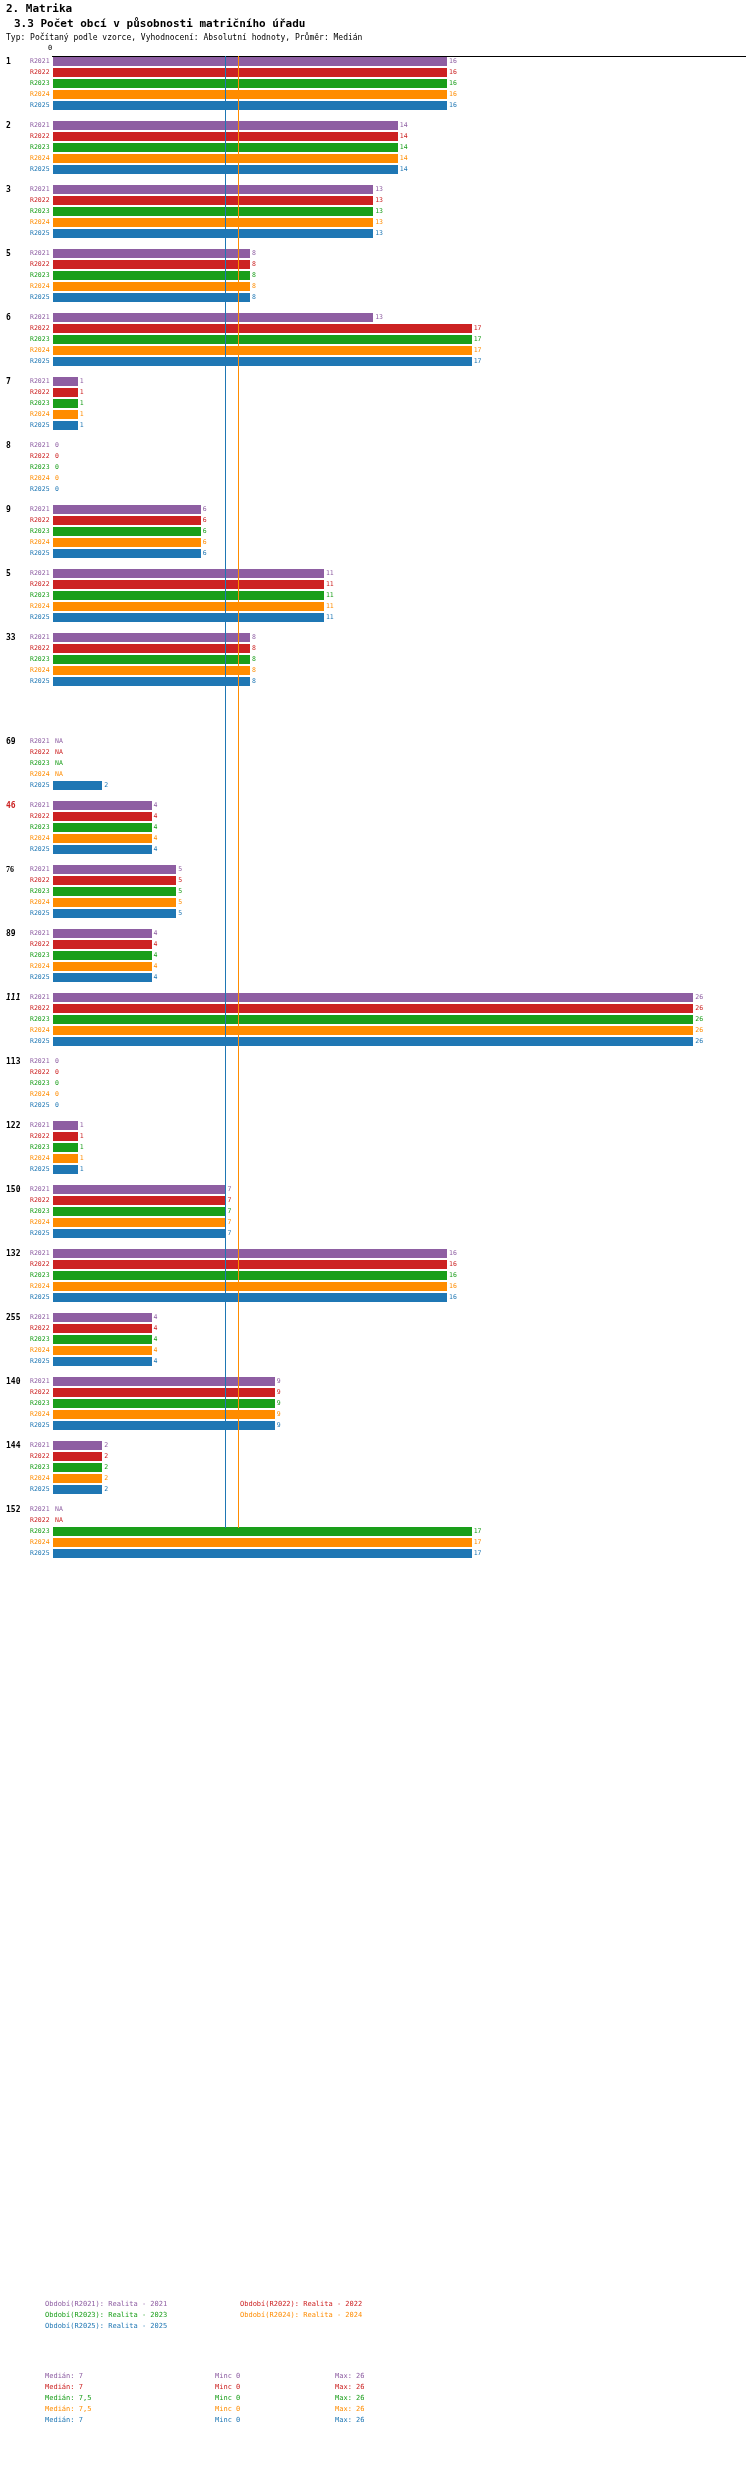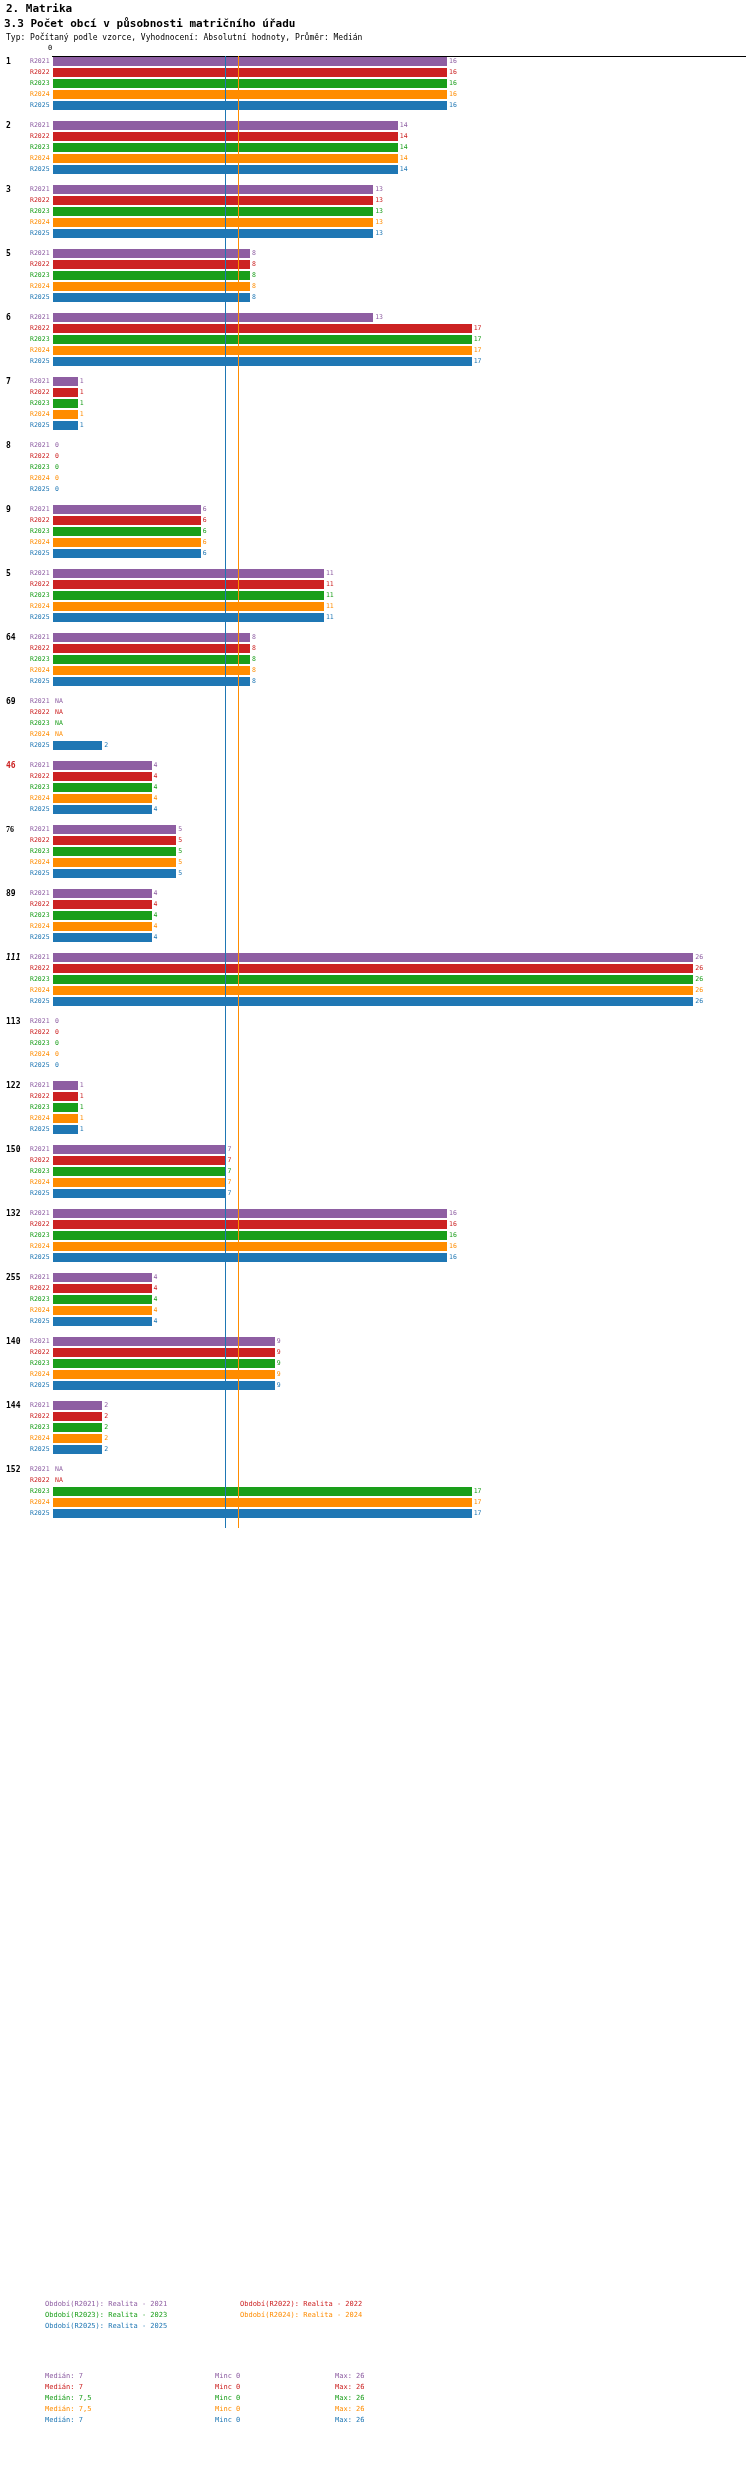--- a/index.html
+++ b/index.html
@@ -1,19 +1,19 @@
 <!DOCTYPE html>
 <html><head>
 <meta charset="utf-8">
 <style>
   html,body{margin:0;padding:0;background:#ffffff;}
   body{width:750px;height:2480px;font-family:"DejaVu Sans Mono","Liberation Mono",monospace;color:#000;}
   .page{position:relative;width:750px;height:2480px;}
   .title{position:absolute;left:6px;top:2px;font-size:11px;font-weight:bold;}
-  .subtitle{position:absolute;left:4px;top:17px;font-size:11px;font-weight:bold;}
+  .subtitle{position:absolute;left:14px;top:17px;font-size:11px;font-weight:bold;}
   .typeline{position:absolute;left:6px;top:33px;font-size:8px;}
   .axis-zero{position:absolute;left:48px;top:44px;font-size:7px;color:#000;}
   .axis-rule{position:absolute;left:52px;top:56px;width:694px;height:1px;background:#000;}
   .plot{position:absolute;left:0;top:56px;width:750px;}
   .grp{position:relative;width:750px;}
   .grp-label{position:absolute;left:6px;font-size:8px;font-weight:bold;color:#000;}
   .row{position:relative;height:11px;}
   .rowlab{position:absolute;left:30px;top:1px;font-size:6.5px;white-space:nowrap;}
   .bar{position:absolute;left:53px;top:1px;height:9px;}
   .val{position:absolute;top:1px;font-size:6.5px;white-space:nowrap;}
@@ -275,21 +275,21 @@
           <div class="bar" style="width: 270.926px; background: rgb(255, 140, 0);"></div>
           <div class="val" style="left: 325.926px; color: rgb(255, 140, 0);">11</div>
         </div>
         <div class="row" style="position: absolute; top: 44px; left: 0px; width: 750px;">
           <div class="rowlab" style="color: rgb(31, 119, 180);">R2025</div>
           <div class="bar" style="width: 270.926px; background: rgb(31, 119, 180);"></div>
           <div class="val" style="left: 325.926px; color: rgb(31, 119, 180);">11</div>
         </div>
       </div>
       <div class="grp" style="height: 64px;">
-        <div class="grp-label" style="top: 1px;">64</div>
+        <div class="grp-label" style="top: 1px;">33</div>
         <div class="row" style="position: absolute; top: 0px; left: 0px; width: 750px;">
           <div class="rowlab" style="color: rgb(142, 94, 162);">R2021</div>
           <div class="bar" style="width: 197.037px; background: rgb(142, 94, 162);"></div>
           <div class="val" style="left: 252.037px; color: rgb(142, 94, 162);">8</div>
         </div>
         <div class="row" style="position: absolute; top: 11px; left: 0px; width: 750px;">
           <div class="rowlab" style="color: rgb(204, 34, 34);">R2022</div>
           <div class="bar" style="width: 197.037px; background: rgb(204, 34, 34);"></div>
           <div class="val" style="left: 252.037px; color: rgb(204, 34, 34);">8</div>
         </div>
@@ -302,21 +302,21 @@
           <div class="rowlab" style="color: rgb(255, 140, 0);">R2024</div>
           <div class="bar" style="width: 197.037px; background: rgb(255, 140, 0);"></div>
           <div class="val" style="left: 252.037px; color: rgb(255, 140, 0);">8</div>
         </div>
         <div class="row" style="position: absolute; top: 44px; left: 0px; width: 750px;">
           <div class="rowlab" style="color: rgb(31, 119, 180);">R2025</div>
           <div class="bar" style="width: 197.037px; background: rgb(31, 119, 180);"></div>
           <div class="val" style="left: 252.037px; color: rgb(31, 119, 180);">8</div>
         </div>
       </div>
-      <div class="grp" style="height: 64px;">
+      <div class="grp" style="height: 64px; margin-top: 40px;">
         <div class="grp-label" style="top: 1px;">69</div>
         <div class="row" style="position: absolute; top: 0px; left: 0px; width: 750px;">
           <div class="rowlab" style="color: rgb(142, 94, 162);">R2021</div>
           <div class="val" style="left: 55px; color: rgb(142, 94, 162);">NA</div>
         </div>
         <div class="row" style="position: absolute; top: 11px; left: 0px; width: 750px;">
           <div class="rowlab" style="color: rgb(204, 34, 34);">R2022</div>
           <div class="val" style="left: 55px; color: rgb(204, 34, 34);">NA</div>
         </div>
         <div class="row" style="position: absolute; top: 22px; left: 0px; width: 750px;">

